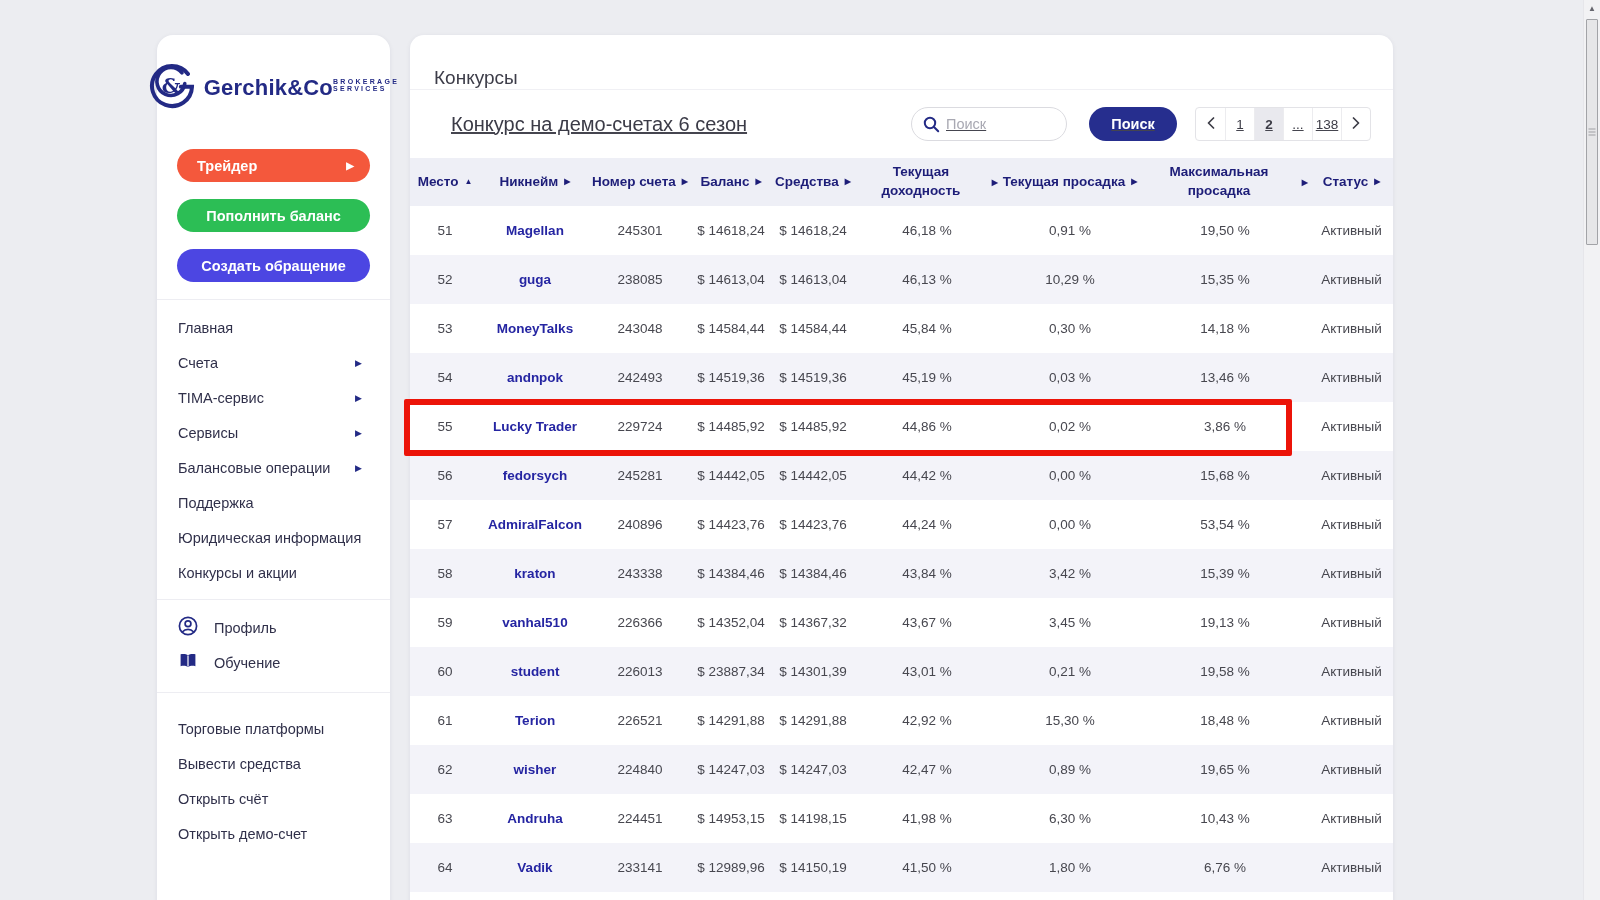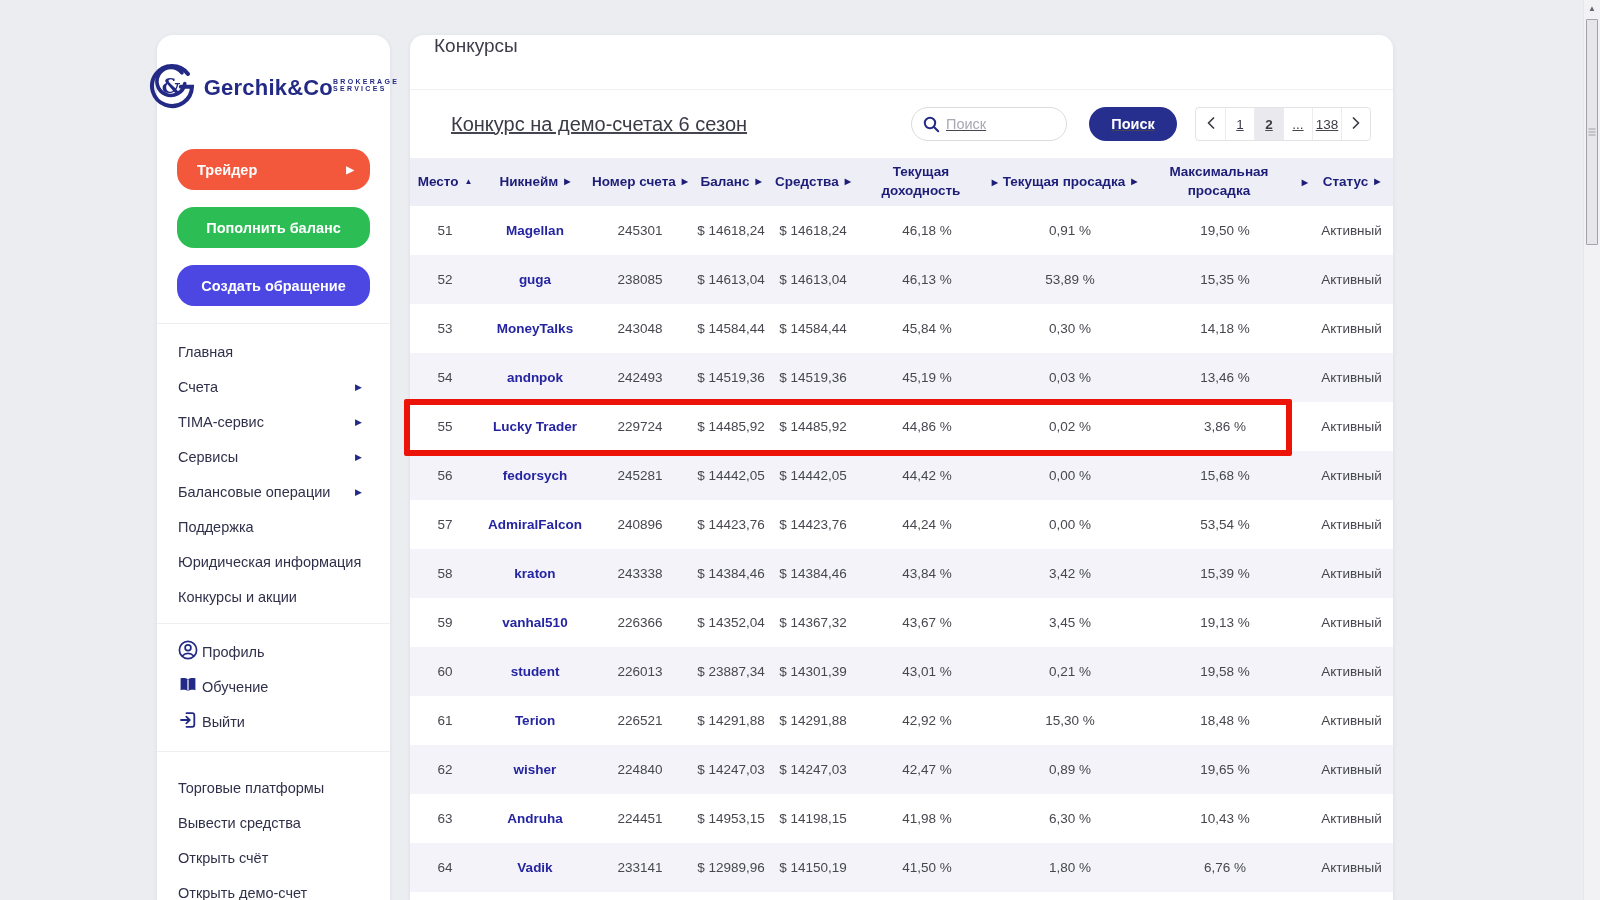--- a/index.html
+++ b/index.html
@@ -15,52 +15,52 @@
     position:absolute; left:157px; top:35px; width:233px; height:880px;
     background:#fff; border-radius:16px 16px 0 0;
     box-shadow:0 1px 5px rgba(30,30,70,.07);
   }
   .logo-block { display:flex; align-items:center; justify-content:center; gap:8px; padding-top:22px; height:84px; }
   .logo-text { display:flex; flex-direction:row; }
   .logo-name { font-size:22px; font-weight:bold; color:#232A85; letter-spacing:.2px; }
   .logo-sub { font-size:7px; font-weight:bold; color:#232A85; letter-spacing:2.3px; margin-top:3px; }
   .btn-col { padding:30px 20px 0 20px; }
   .side-btn {
-    height:41px; border-radius:17px; margin-bottom:17px;
+    height:33px; border-radius:17px; margin-bottom:17px;
     display:flex; align-items:center; justify-content:center;
     color:#fff; font-weight:bold; font-size:14.5px; cursor:pointer;
   }
   .btn-trader { background:#F4583C; justify-content:space-between; padding:0 16px 0 20px; }
   .btn-topup  { background:#2CBE55; }
   .btn-ticket { background:#4C46E2; }
   .btn-arrow { font-size:10px; color:#fff; }
   .divider { border-top:1px solid #EDEDF2; }
   .menu { padding:10px 0 9px 0; }
   .menu-item {
     height:35px; padding:0 28px 0 21px;
     display:flex; align-items:center; justify-content:space-between;
     font-size:14.5px; color:#30304A; cursor:pointer;
   }
   .menu-arrow { font-size:9px; color:#232A85; }
   .account { padding:10px 0 12px 0; }
   .account-item {
-    height:35px; padding-left:21px; display:flex; align-items:center; gap:4px;
+    height:35px; padding-left:21px; display:flex; align-items:center; gap:16px;
     font-size:14.5px; color:#30304A; cursor:pointer;
   }
   .account-item svg { flex:0 0 auto; }
   .footer-links { padding:9px 0 6px 0; }
   .footer-link { height:35px; padding-left:21px; display:flex; align-items:flex-end; font-size:14.5px; color:#30304A; cursor:pointer; }
 
   
   .main-card {
     position:absolute; left:410px; top:35px; width:983px; height:880px;
     background:#fff; border-radius:14px 14px 0 0;
     box-shadow:0 1px 5px rgba(30,30,70,.07);
   }
-  .page-title-bar { height:55px; display:flex; align-items:flex-start; padding-left:24px; border-bottom:1px solid #F0F0F4; }
+  .page-title-bar { height:55px; display:flex; align-items:flex-end; padding-left:24px; border-bottom:1px solid #F0F0F4; }
   .page-title { font-size:19px; color:#3D3D49; }
   .toolbar { height:68px; display:flex; align-items:center; padding:0 22px 0 41px;text-decoration:underline; }
   .contest-title { flex:1; font-size:20px; color:#3B3B47; }
   .search-box {
     position:relative; width:156px; height:34px;
     border:1px solid #DBDBE0; border-radius:17px;
     display:flex; align-items:center; background:#fff;
   }
   .search-box svg { position:absolute; left:11px; top:8px; }
   .search-input {
@@ -207,30 +207,20 @@
     </div>
     <div class="account-item">
       <span>
         <svg width="20" height="20" viewBox="0 0 20 20">
           <path d="M10 4.2 C8.2 2.9 5.2 2.6 2.6 3.3 V15.2 C5.2 14.5 8.2 14.8 10 16 C11.8 14.8 14.8 14.5 17.4 15.2 V3.3 C14.8 2.6 11.8 2.9 10 4.2 Z" fill="#232A85"></path>
           <path d="M10 4.6 V15.6" stroke="#fff" stroke-width="1.2"></path>
         </svg>
       </span>
       <span>Обучение</span>
     </div>
-    <div class="account-item">
-      <span>
-        <svg width="20" height="20" viewBox="0 0 20 20" fill="none" stroke="#232A85" stroke-width="1.8" stroke-linecap="round" stroke-linejoin="round">
-          <path d="M8.5 3.2 H14.3 a2 2 0 0 1 2 2 V14.8 a2 2 0 0 1 -2 2 H8.5"></path>
-          <path d="M3 10 H11.3"></path>
-          <path d="M8.3 6.6 L11.7 10 L8.3 13.4"></path>
-        </svg>
-      </span>
-      <span>Выйти</span>
-    </div>
   </div>
 
   <div class="divider"></div>
 
   <div class="footer-links">
 
       <div class="footer-link">
         <span>Торговые платформы</span>
       </div>
 
@@ -385,21 +375,21 @@
           <td>Активный</td>
         </tr>
 
         <tr>
           <td>52</td>
           <td class="nick">guga</td>
           <td>238085</td>
           <td>$ 14613,04</td>
           <td>$ 14613,04</td>
           <td>46,13 %</td>
-          <td>53,89 %</td>
+          <td>10,29 %</td>
           <td>15,35 %</td>
           <td>Активный</td>
         </tr>
 
         <tr>
           <td>53</td>
           <td class="nick">MoneyTalks</td>
           <td>243048</td>
           <td>$ 14584,44</td>
           <td>$ 14584,44</td>

